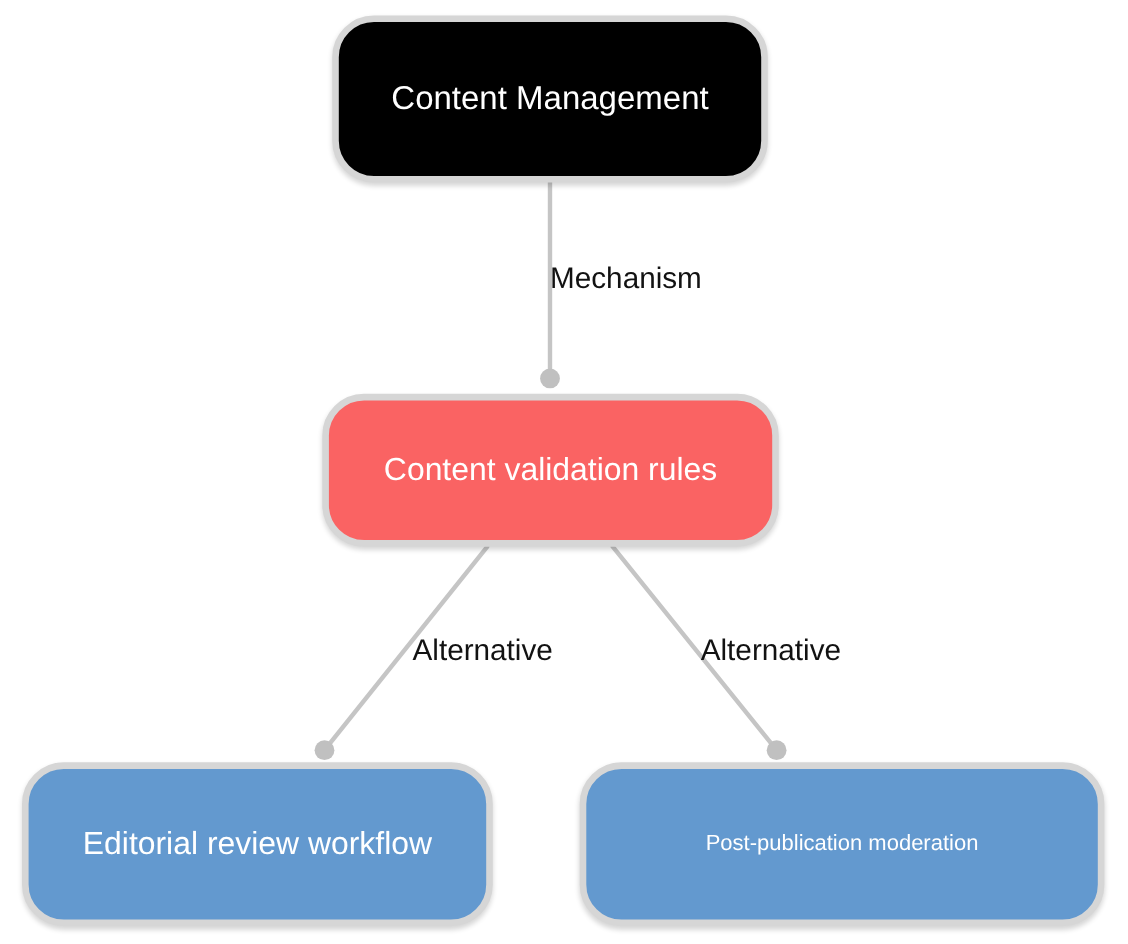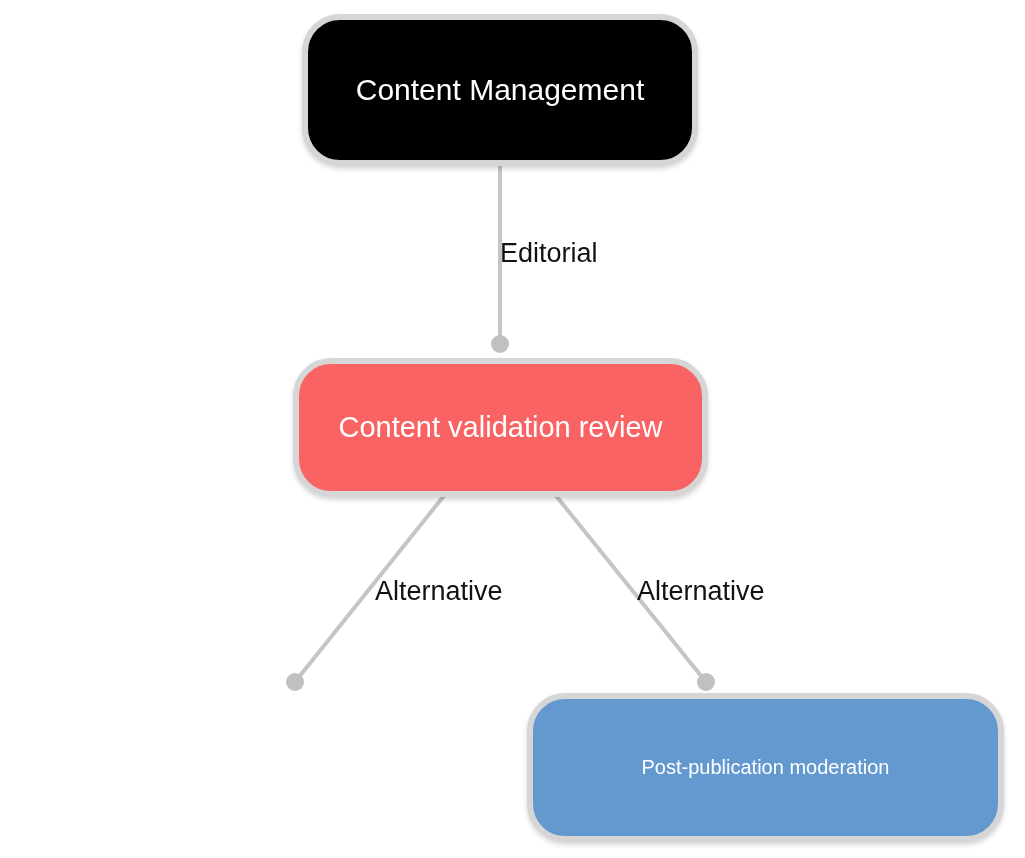--- a/index.html
+++ b/index.html
@@ -111,25 +111,28 @@
 
     <line x1="557" y1="497" x2="706" y2="682" stroke="#c5c5c5" stroke-width="4" stroke-linecap="round"></line>
     <circle cx="706" cy="682" r="9" fill="#c0c0c0"></circle>
   </svg>
 
   <div class="node" id="node-root">
     <span class="node-label">Content Management</span>
   </div>
 
   <div class="node" id="node-validation">
-    <span class="node-label">Content validation review</span>
+    <span class="node-label">Content validation rules</span>
   </div>
 
+  <div class="node" id="node-editorial">
+    <span class="node-label">Editorial review workflow</span>
+  </div>
 
   <div class="node" id="node-postpub">
     <span class="node-label">Post-publication moderation</span>
   </div>
 
-  <div class="edge-label" id="label-mechanism">Editorial</div>
+  <div class="edge-label" id="label-mechanism">Mechanism</div>
   <div class="edge-label" id="label-alt-left">Alternative</div>
   <div class="edge-label" id="label-alt-right">Alternative</div>
 
 </div>
 
 </body></html>

